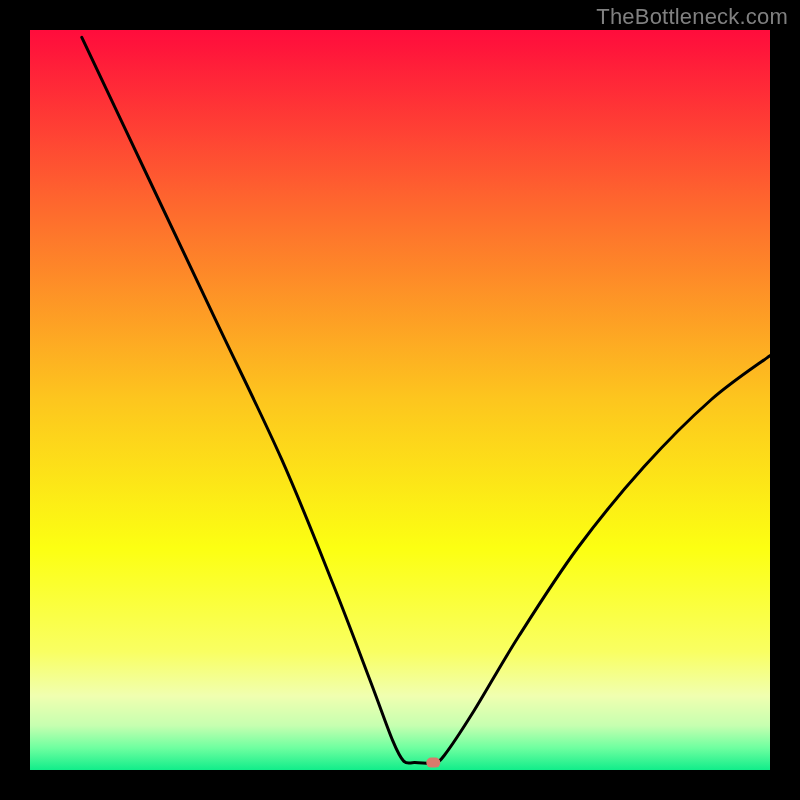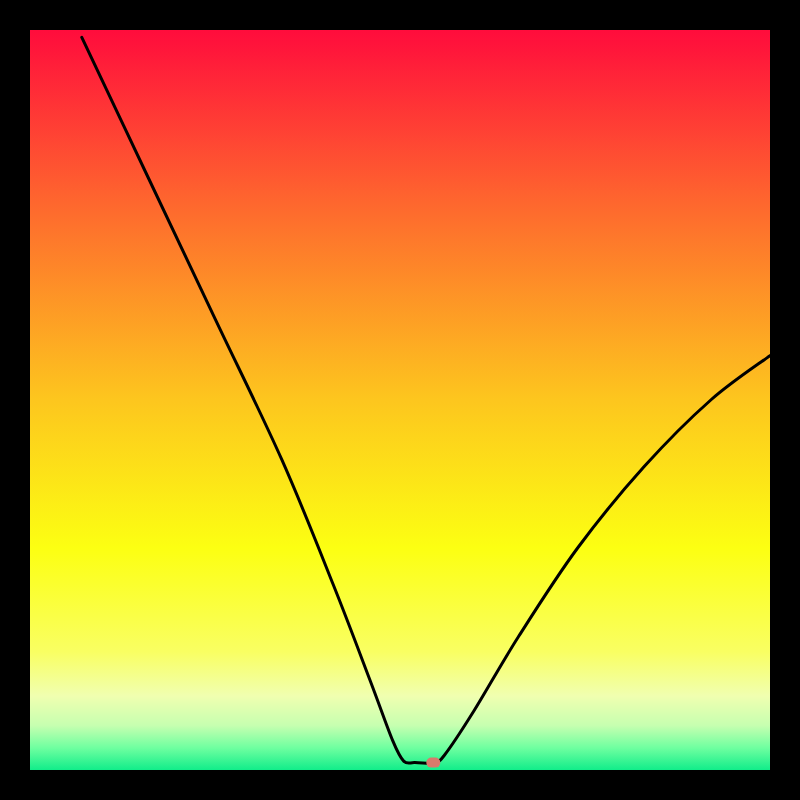--- a/index.html
+++ b/index.html
@@ -40,20 +40,21 @@
   svg {
     display: block;
     width: 740px;
     height: 740px;
   }
 </style>
 </head>
 <body>
 
 <div class="frame">
+  <div class="watermark">TheBottleneck.com</div>
 
   <div class="plot-wrap">
     <svg id="chart-svg" viewBox="0 0 740 740" preserveAspectRatio="none">
       <defs>
         <linearGradient id="bg-grad" x1="0" y1="0" x2="0" y2="1">
             <stop offset="0%" stop-color="#ff0c3c"></stop>
             <stop offset="25%" stop-color="#fe6d2d"></stop>
             <stop offset="50%" stop-color="#fdc61e"></stop>
             <stop offset="70%" stop-color="#fcff12"></stop>
             <stop offset="84%" stop-color="#f9ff62"></stop>

